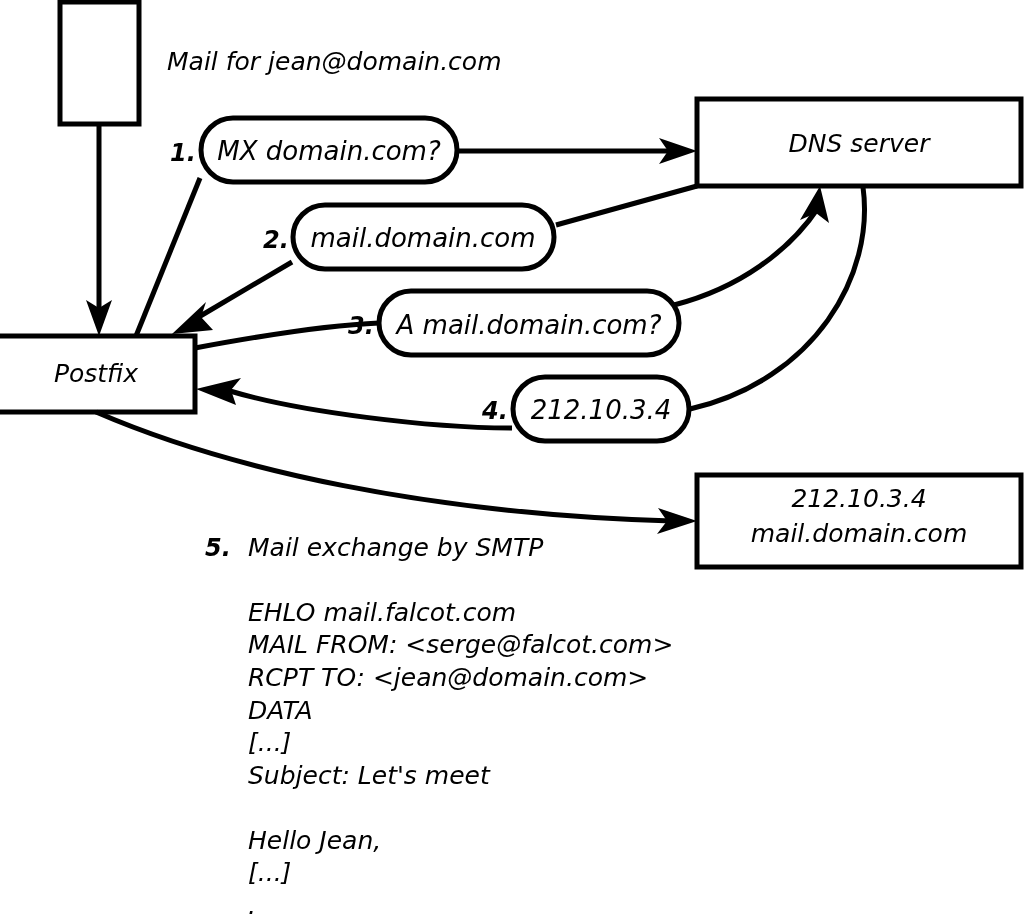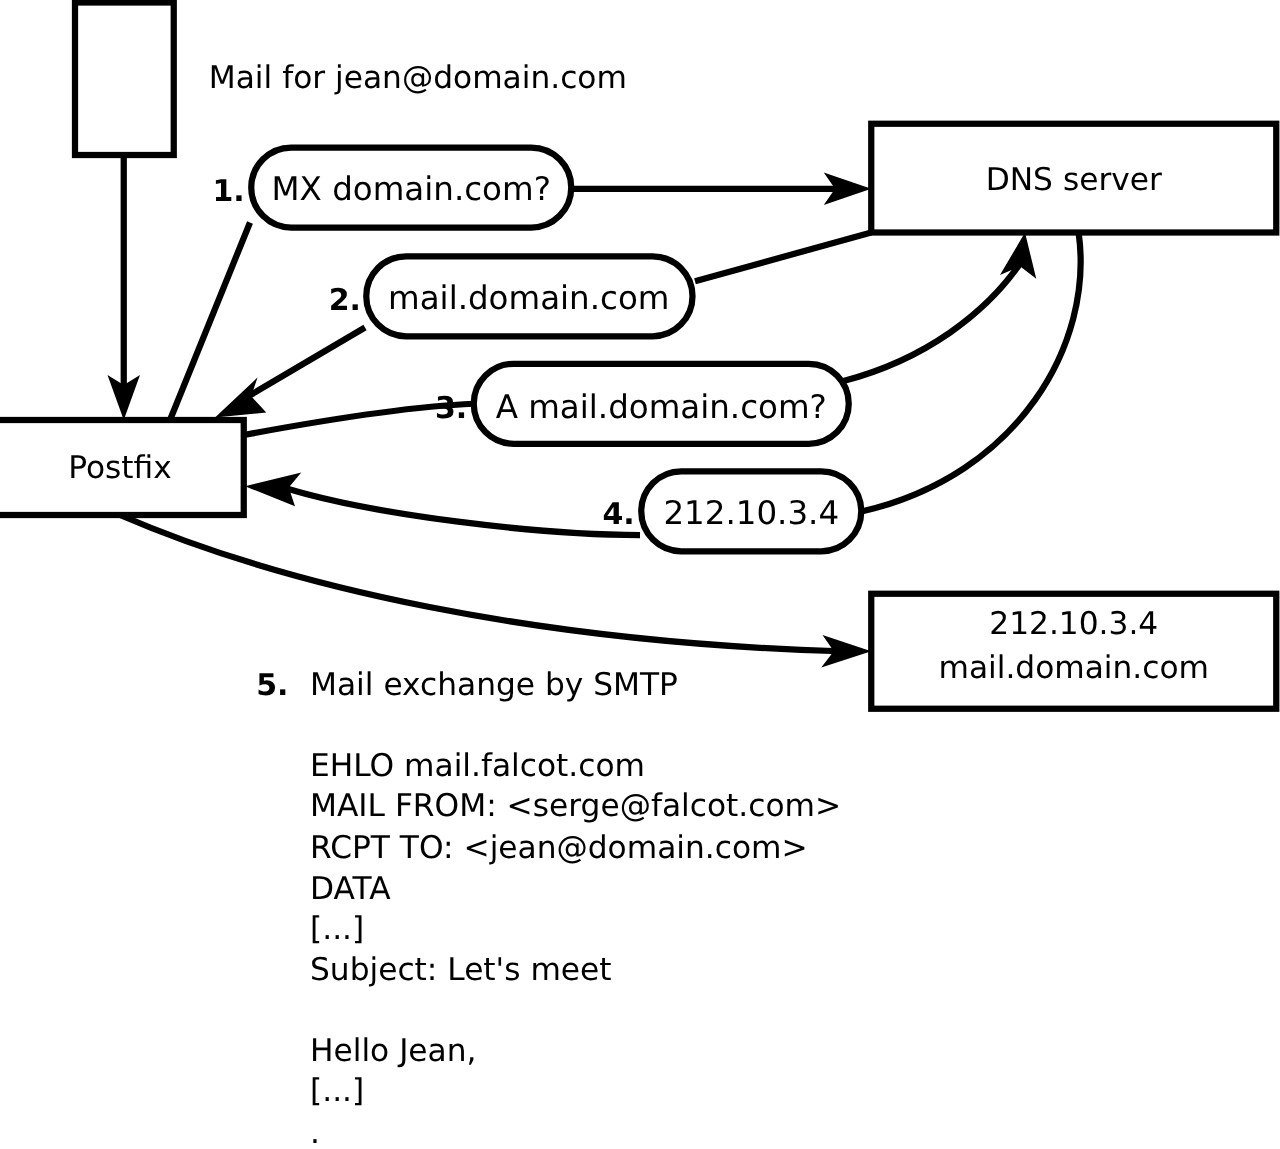--- a/index.html
+++ b/index.html
@@ -11,20 +11,21 @@
     width: 1024px;
     height: 919px;
     font-family: "DejaVu Sans", sans-serif;
     color: #000000;
     overflow: hidden;
   }
   #diagram-root {
     position: relative;
     width: 1024px;
     height: 731px;
+    font-style: italic;
   }
   svg#diagram {
     display: block;
     width: 1024px;
     height: 919px;
   }
   .node-rect {
     fill: #ffffff;
     stroke: #000000;
     stroke-width: 5;

